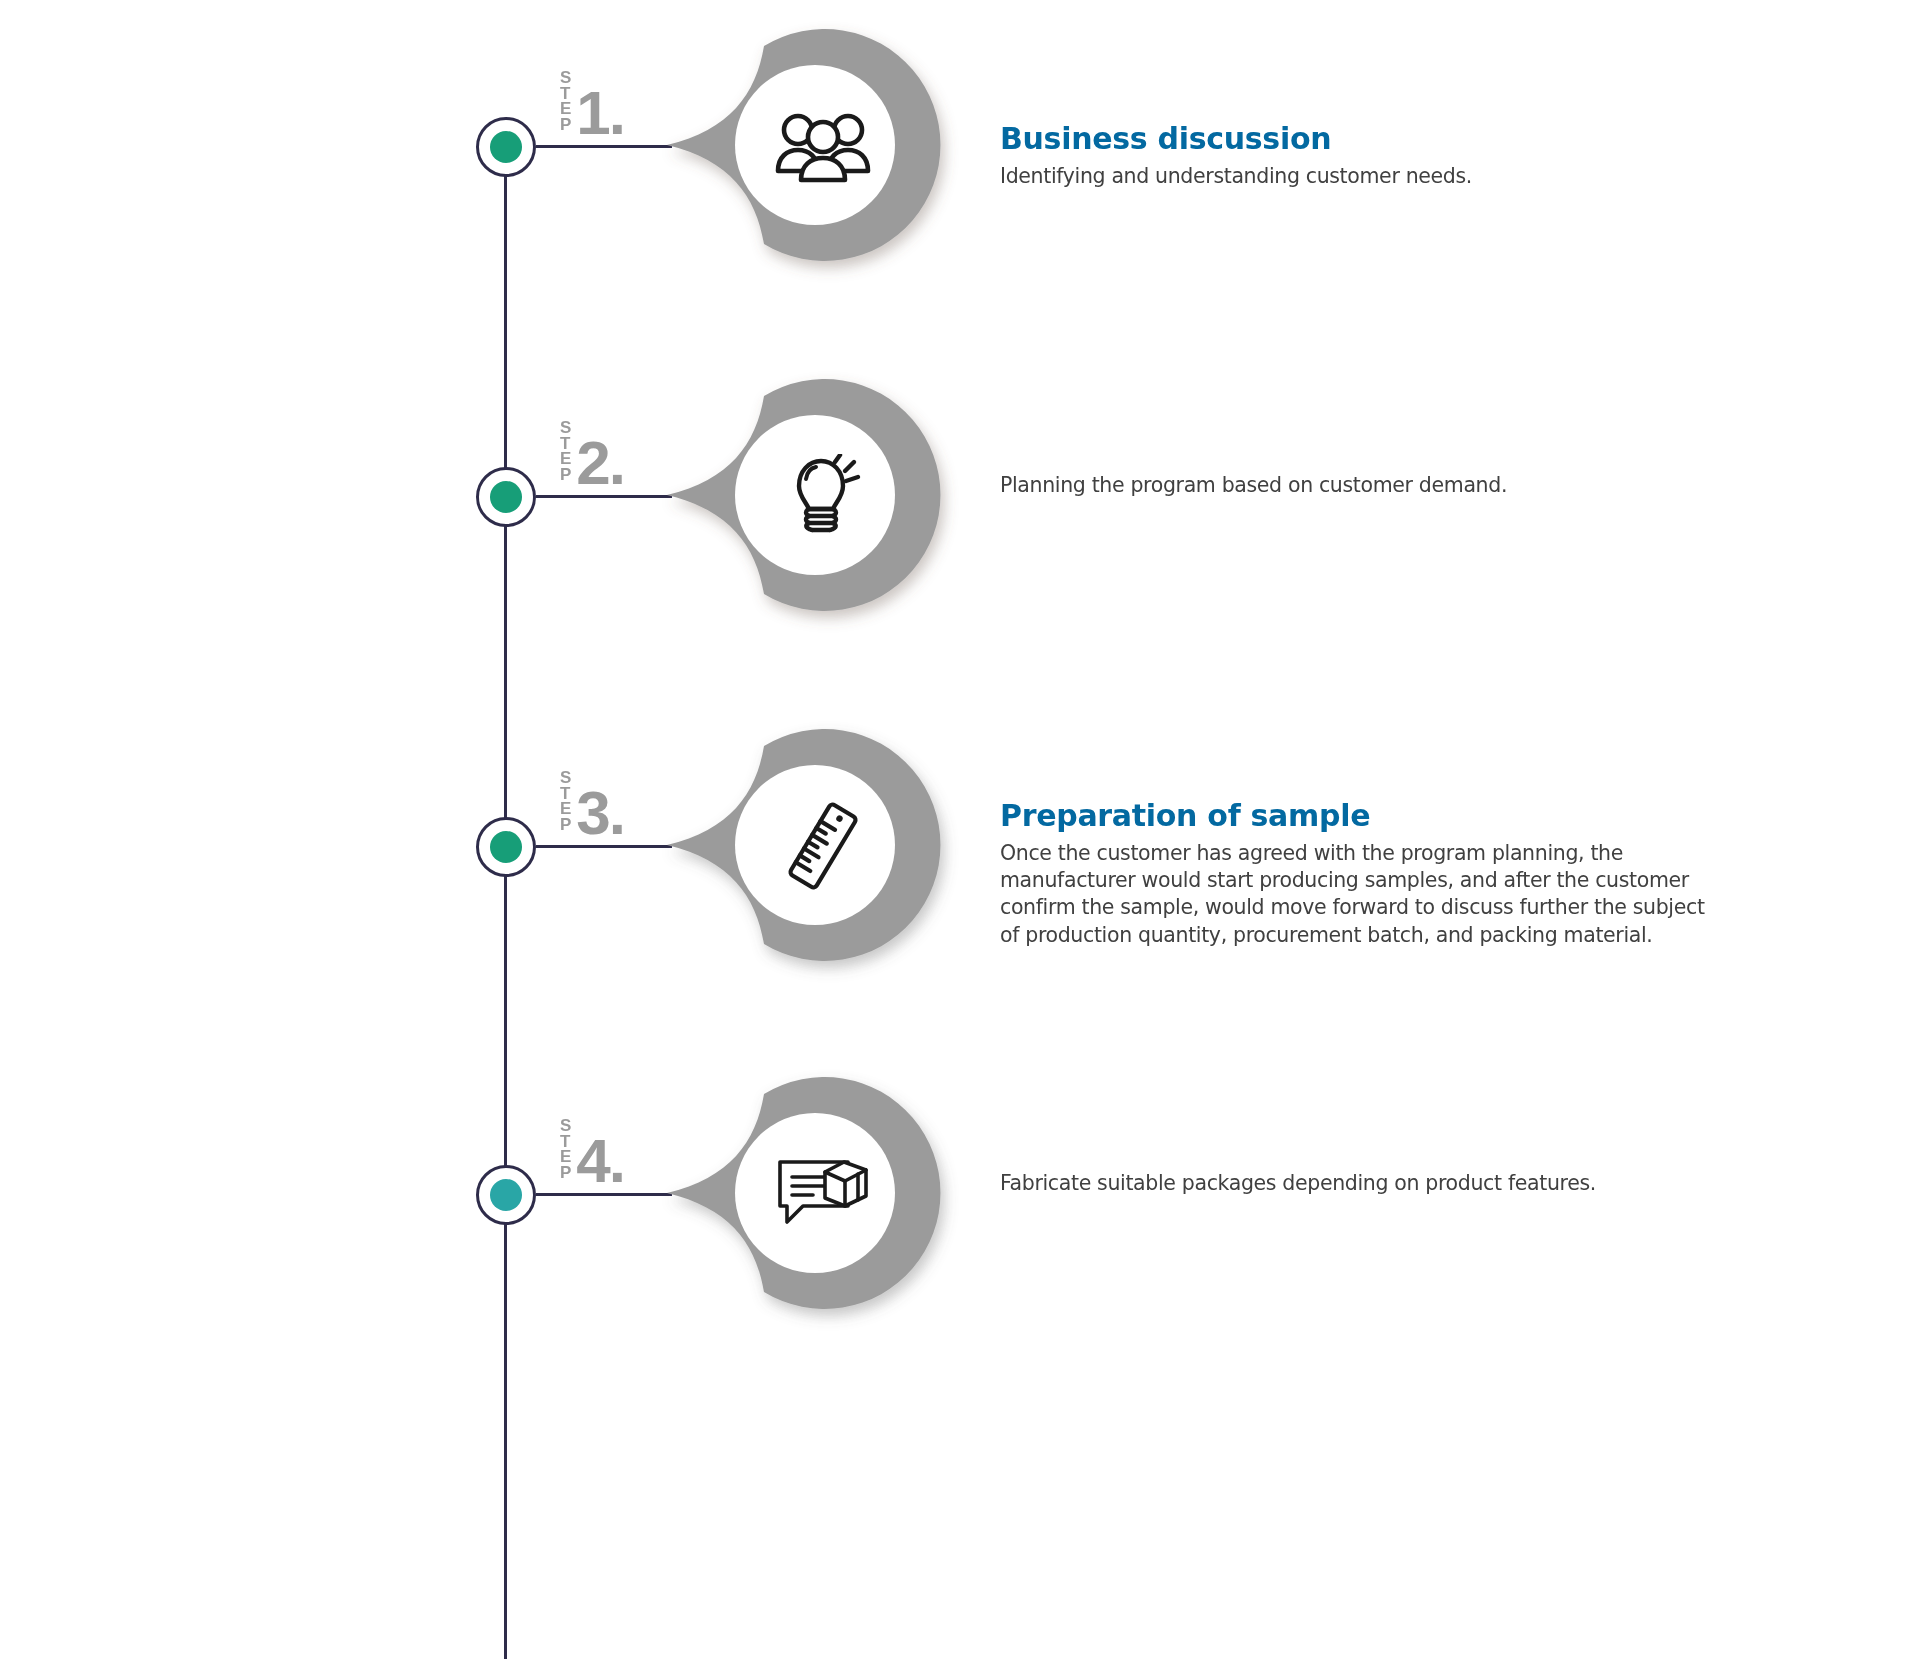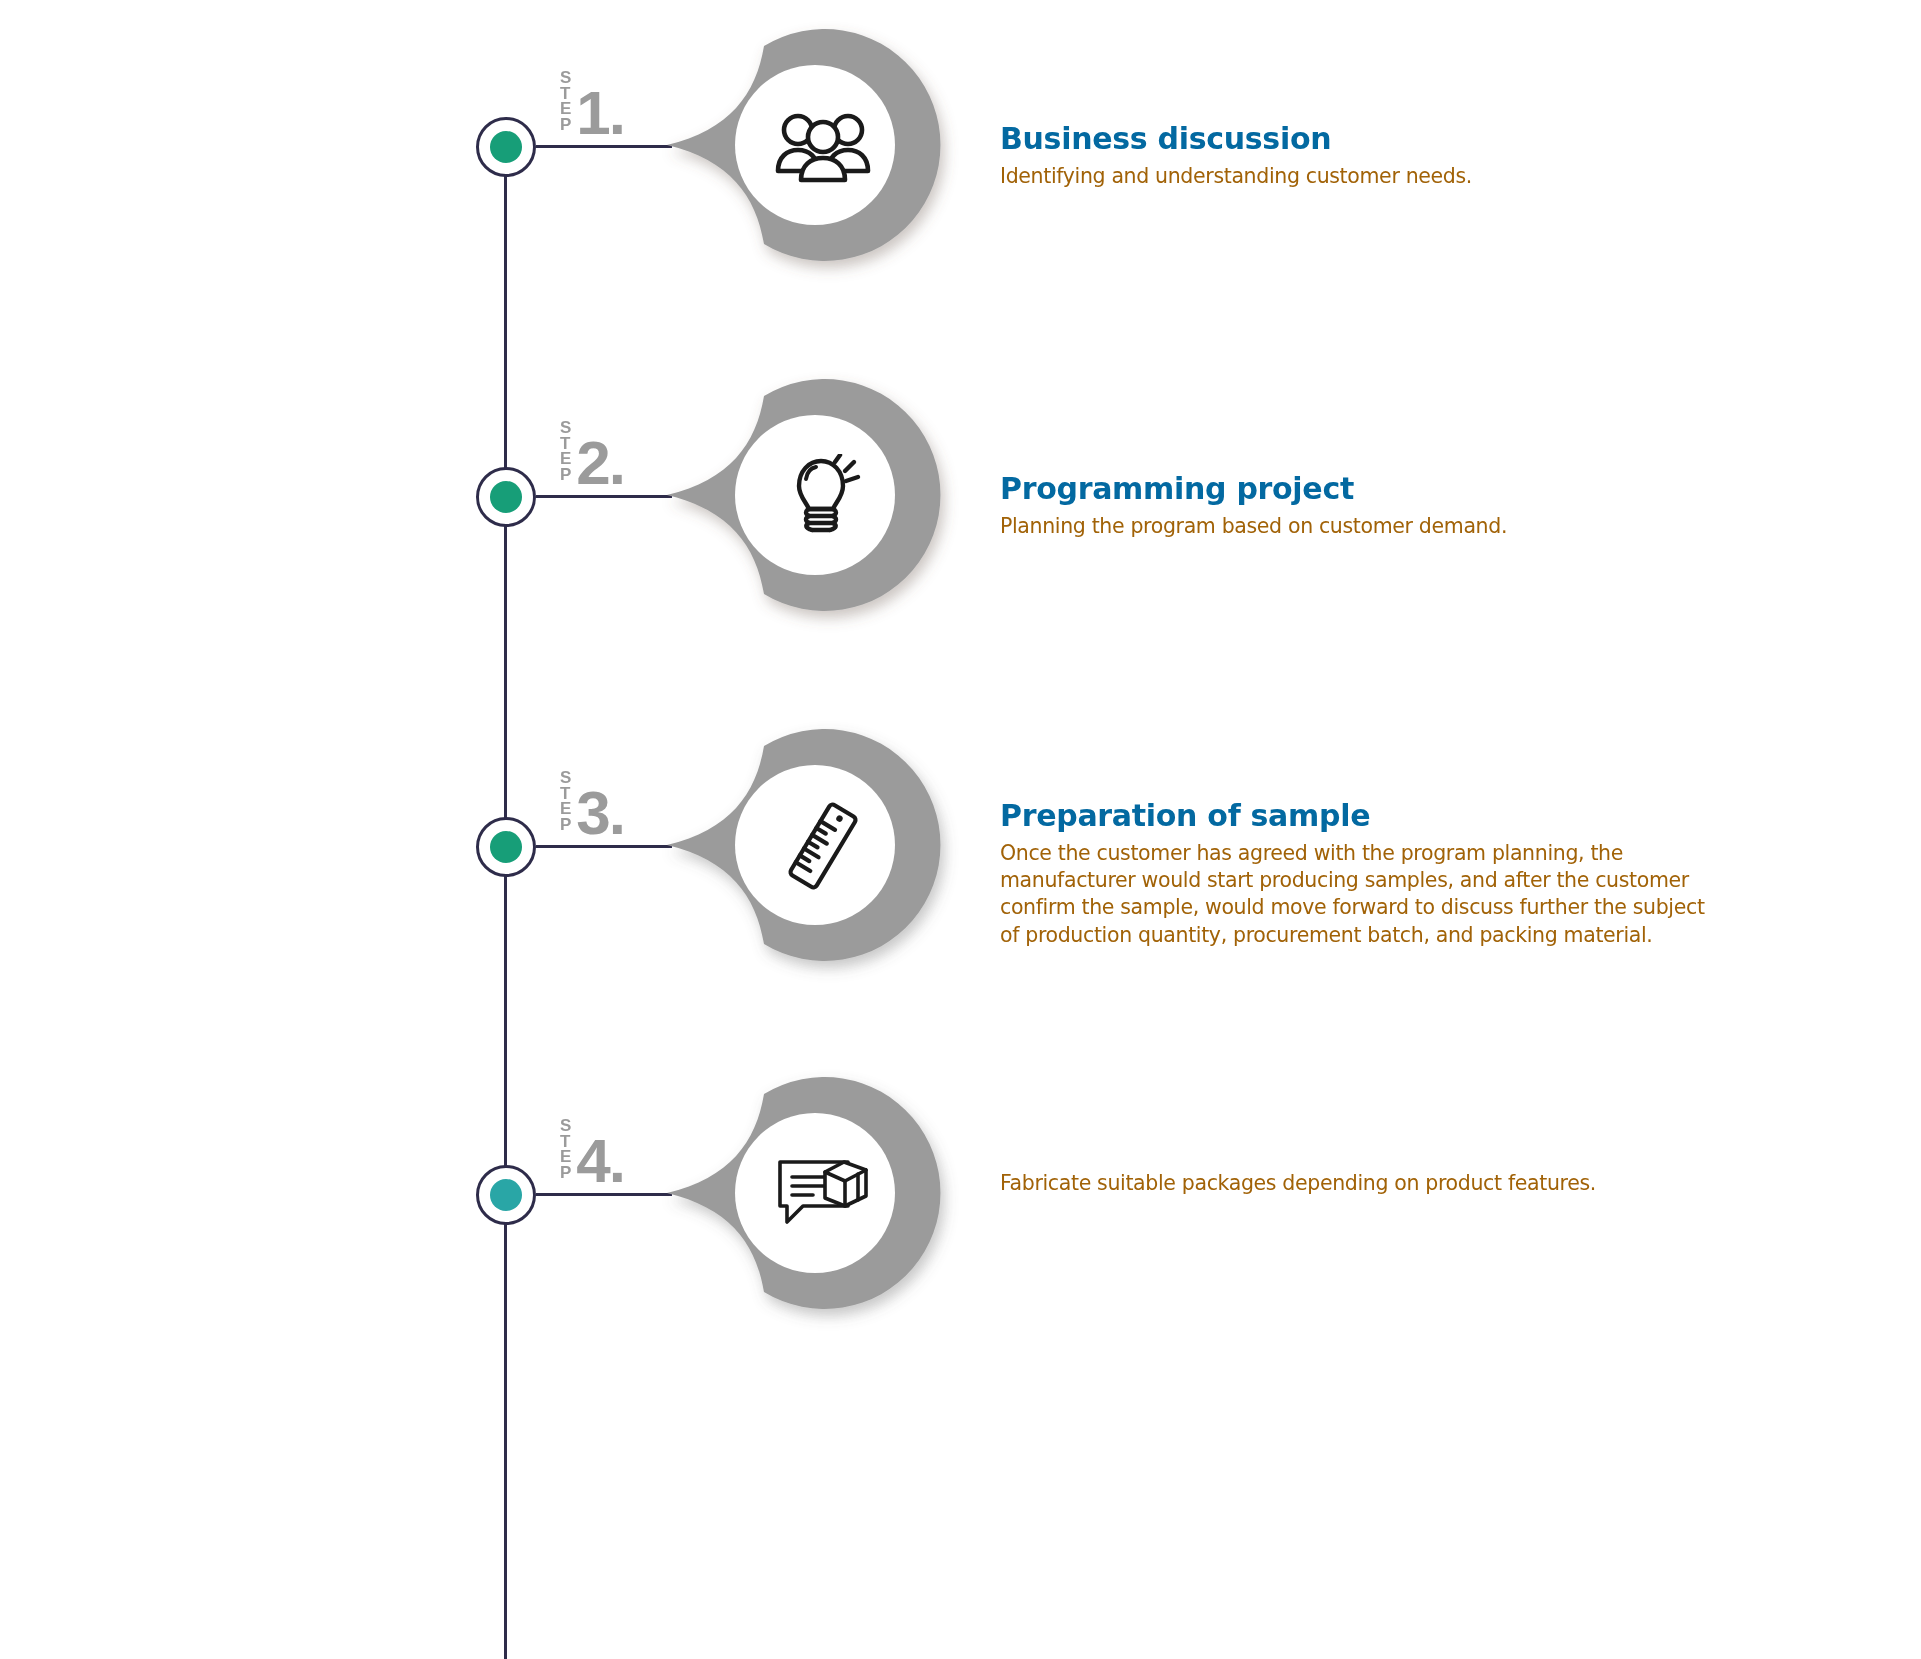--- a/index.html
+++ b/index.html
@@ -142,21 +142,21 @@
     font-weight: bold;
     color: #0369a1;
     letter-spacing: -0.3px;
     margin: 0 0 6px 0;
     line-height: 1.15;
   }
   .copy-desc {
     font-family: "DejaVu Sans", sans-serif;
     font-size: 20.5px;
     font-weight: normal;
-    color: #a16207;
+    color: #404040;
     line-height: 1.34;
     margin: 0;
     letter-spacing: -0.35px;
   }
 </style>
 </head>
 <body>
 
 <div id="timeline-root">
 
@@ -253,21 +253,20 @@
         <path d="M26 69 C 22 71, 22 74, 29 76"></path>
         <path d="M50 69 C 54 71, 54 74, 47 76"></path>
         <path d="M23 25 C 24 18, 28 14, 33 13" stroke-width="4"></path>
         <path d="M63 27 L 75 23"></path>
         <path d="M62 17 L 71 8"></path>
         <path d="M52 8 L 57 1"></path>
       </svg>
     </div>
 
     <div class="copy copy--short">
-      <h2 class="copy-title">Programming project</h2>
       <p class="copy-desc">Planning the program based on customer demand.</p>
     </div>
   </div>
 
   <div class="step step--3">
 
     <div class="connector"></div>
 
     <div class="node">
       <div class="node-dot"></div>

